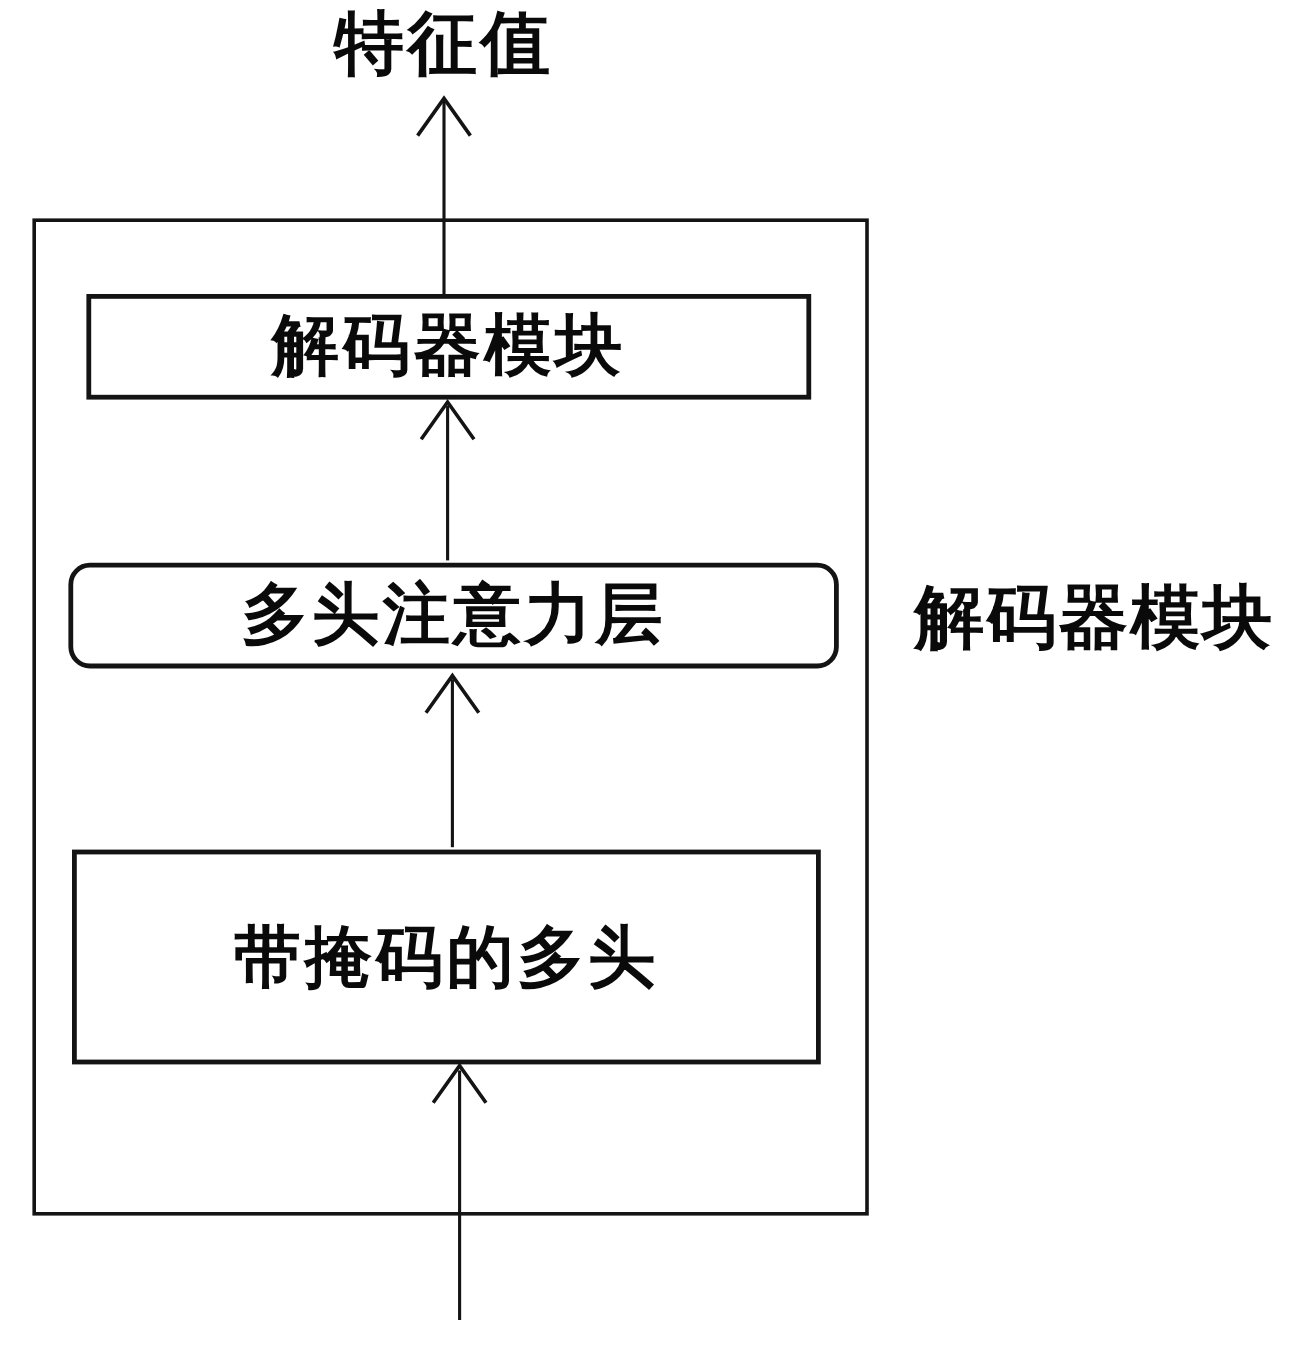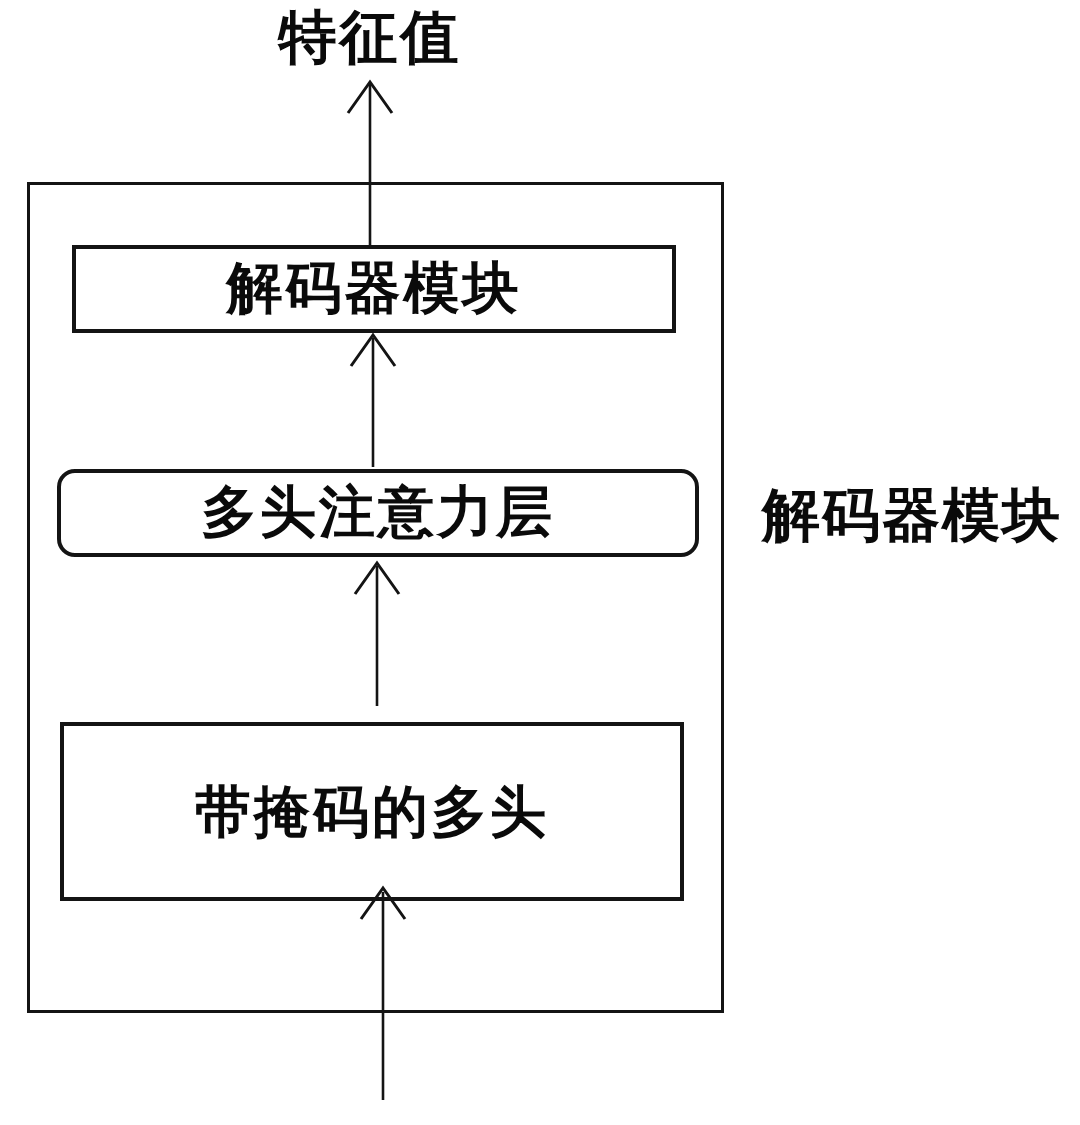--- a/index.html
+++ b/index.html
@@ -50,21 +50,21 @@
     align-items: center;
     justify-content: center;
     font-size: 56px;
     font-weight: bold;
     letter-spacing: 3px;
     text-align: center;
     white-space: nowrap;
   }
   #layer-box-1 { left: 72px; top: 245px; width: 604px; height: 88px; }
   #layer-box-2 { left: 57px; top: 469px; width: 642px; height: 88px; border-radius: 18px; }
-  #layer-box-3 { left: 60px; top: 708px; width: 624px; height: 179px; line-height: 86px; margin-top: 14px; }
+  #layer-box-3 { left: 60px; top: 708px; width: 624px; height: 179px; line-height: 86px; }
 
   .module-label {
     left: 762px;
     top: 480px;
     width: 318px;
     height: 70px;
     font-size: 58px;
     font-weight: bold;
     line-height: 70px;
     letter-spacing: 2px;

